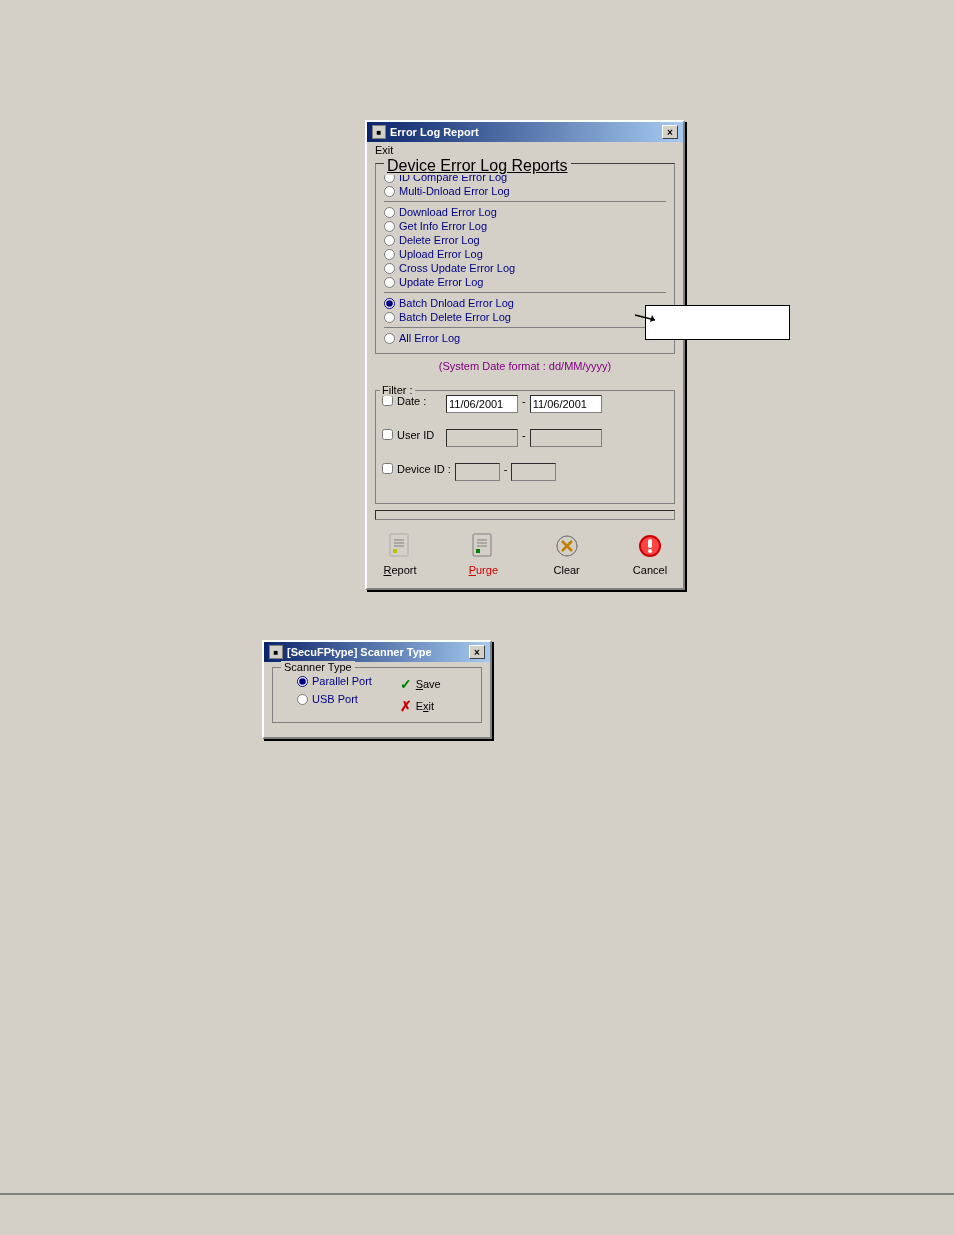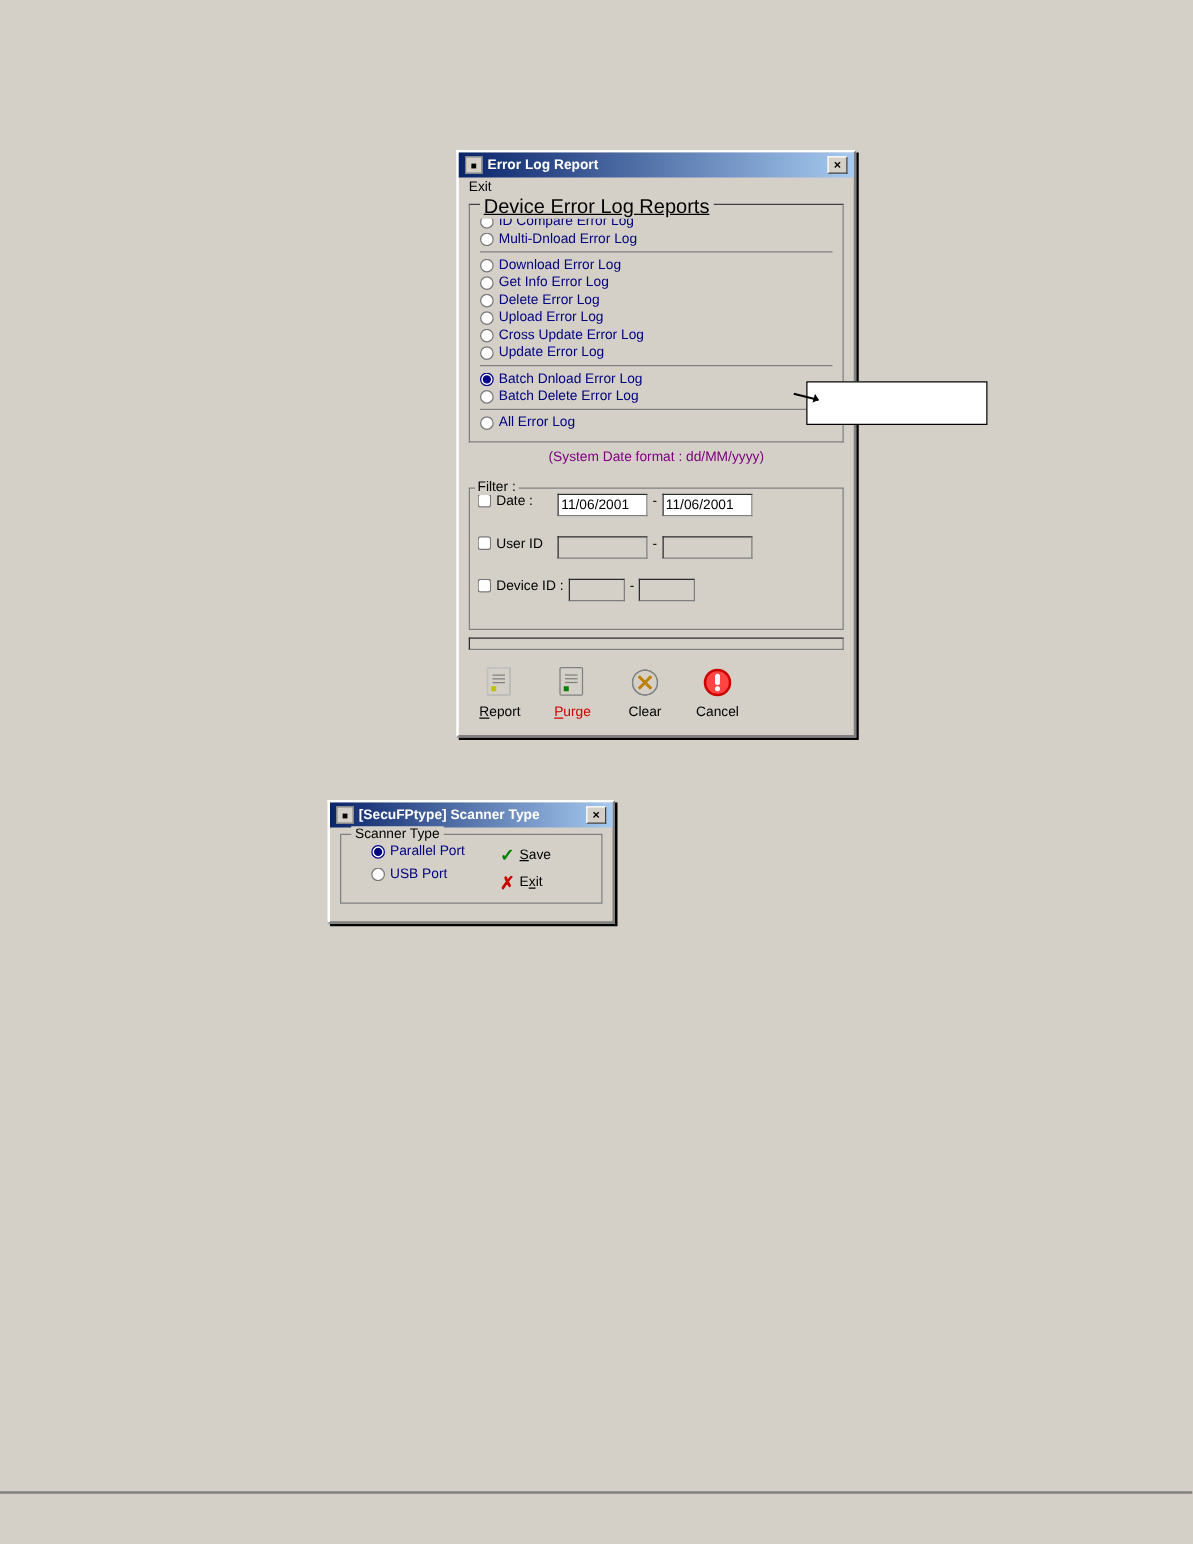--- a/index.html
+++ b/index.html
@@ -198,21 +198,21 @@
 
     .progress-bar-area {
       height: 10px;
       border: 1px inset #808080;
       background: #d4d0c8;
       margin-bottom: 6px;
     }
 
     .button-row {
       display: flex;
-      justify-content: flex-start;
+      justify-content: space-between;
       align-items: center;
       gap: 8px;
       padding: 4px 0;
     }
 
     .action-button {
       display: flex;
       flex-direction: column;
       align-items: center;
       gap: 2px;

